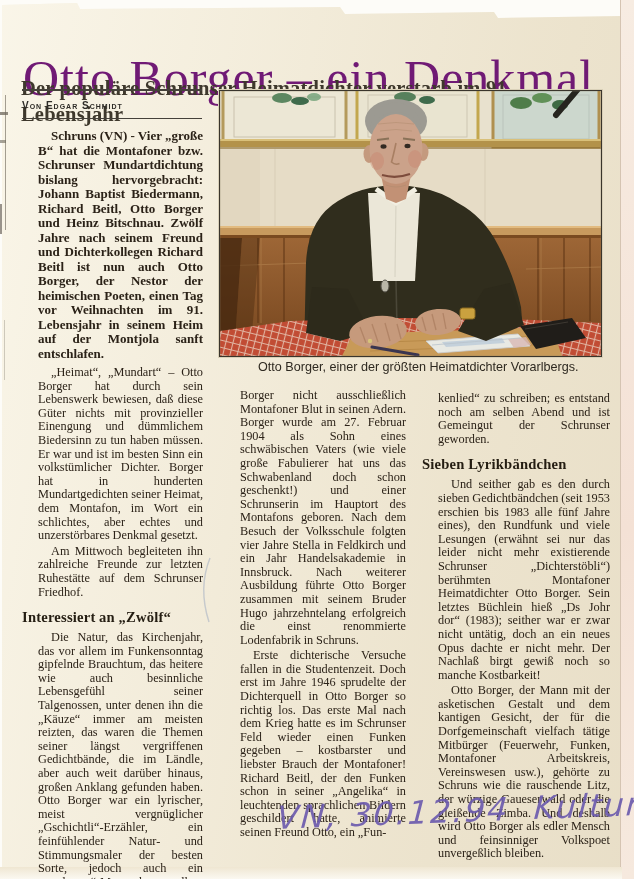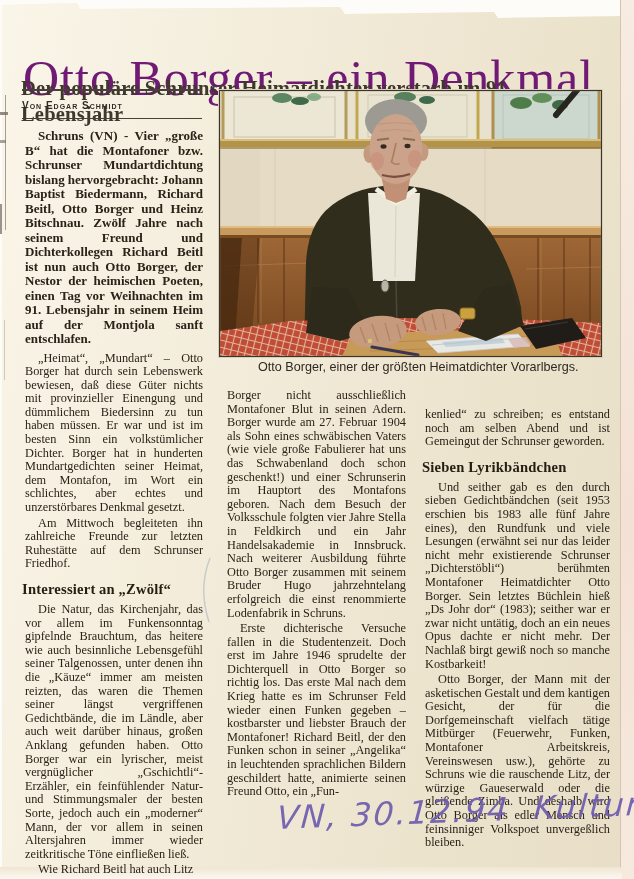--- a/index.html
+++ b/index.html
@@ -56,22 +56,22 @@
     font-family:"Liberation Sans", sans-serif;
     font-size:12.6px;line-height:15px;font-weight:normal;color:#2e2920;margin-left:39px;
   }
   .bodycol{
     position:absolute;color:#2b2218;
     font-size:12.3px;line-height:13.6px;text-align:justify;
     hyphens:auto;-webkit-hyphens:auto;word-spacing:-0.2px;
   }
   .col-left{left:22px;top:129px;width:181px;height:695px;}
   .col-mid{left:224px;top:389px;width:182px;height:440px;}
-  .col-right{left:422px;top:408px;width:188px;height:445px;}
-  .bodycol p{margin:0 0 0 3px;}
+  .col-right{left:422px;top:392px;width:188px;height:445px;}
+  .bodycol p{margin:0 0 0 16px;}
   .bodycol p.ind{text-indent:13px;}
   .bodycol p + p{margin-top:2px;}
   p.lead{
     font-weight:bold;font-size:13px;line-height:14.5px;
     margin-bottom:5px !important;text-indent:13px;
   }
   .bodycol h3{
     font-size:14.6px;line-height:17px;font-weight:bold;color:#241d12;
     margin:10px 0 5px 0;text-align:left;letter-spacing:.2px;
   }

